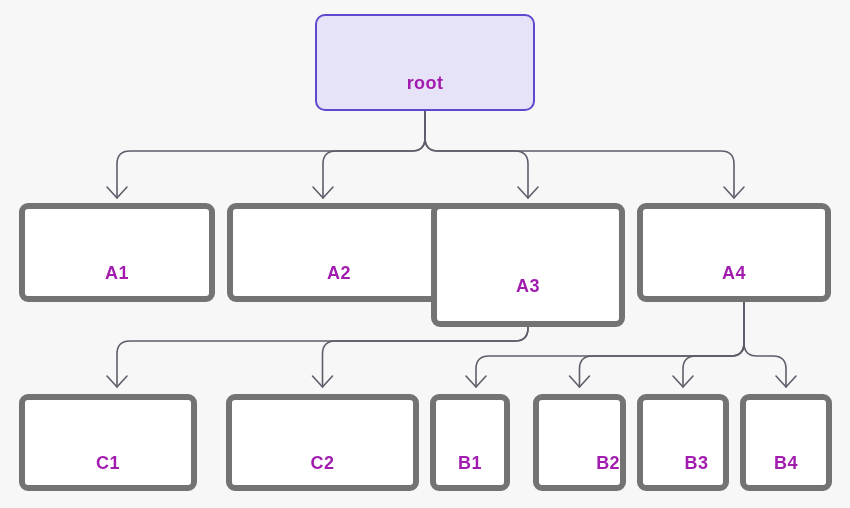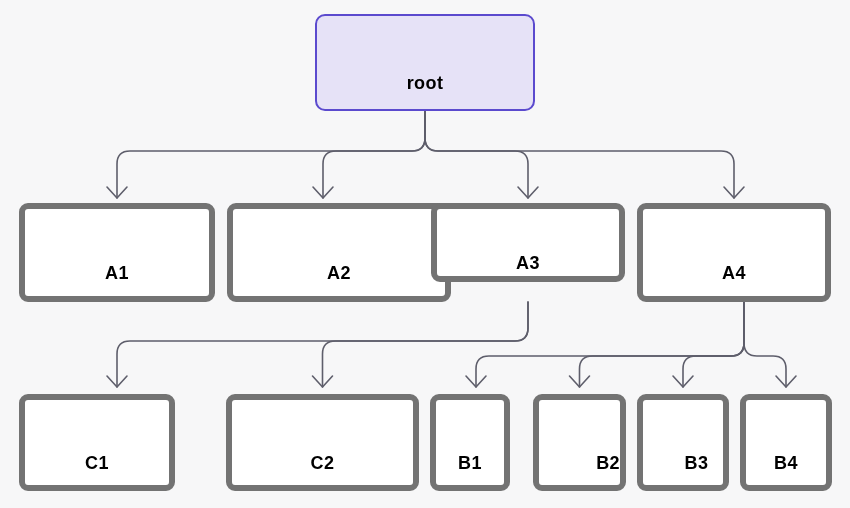--- a/index.html
+++ b/index.html
@@ -33,21 +33,21 @@
     align-items: center;
     justify-content: center;
     cursor: pointer;
   }
   .node.root {
     background: #e6e2f7;
     border: 2px solid #5b4ace;
     border-radius: 10px;
   }
   .node .label {
-    color: #000000;
+    color: #a21caf;
     font-size: 18px;
     font-weight: 700;
     letter-spacing: 0.4px;
     user-select: none;
     margin-top: 42px;
   }
 </style>
 </head>
 <body>
 
@@ -83,27 +83,27 @@
   <div id="node-layer">
       <div class="node root" style="left: 315px; top: 14px; width: 220px; height: 97px;">
         <span class="label">root</span>
       </div>
       <div class="node" style="left: 19px; top: 203px; width: 196px; height: 99px;">
         <span class="label">A1</span>
       </div>
       <div class="node" style="left: 227px; top: 203px; width: 224px; height: 99px;">
         <span class="label">A2</span>
       </div>
-      <div class="node" style="left: 431px; top: 203px; width: 194px; height: 79px;">
+      <div class="node" style="left: 431px; top: 203px; width: 194px; height: 124px;">
         <span class="label">A3</span>
       </div>
       <div class="node" style="left: 637px; top: 203px; width: 194px; height: 99px; text-align: center;">
         <span class="label">A4</span>
       </div>
-      <div class="node" style="left: 19px; top: 394px; width: 156px; height: 97px;">
+      <div class="node" style="left: 19px; top: 394px; width: 178px; height: 97px;">
         <span class="label">C1</span>
       </div>
       <div class="node" style="left: 226px; top: 394px; width: 193px; height: 97px;">
         <span class="label">C2</span>
       </div>
       <div class="node" style="left: 430px; top: 394px; width: 80px; height: 97px;">
         <span class="label">B1</span>
       </div>
       <div class="node" style="left: 533px; top: 394px; width: 93px; height: 97px; justify-content: flex-end;">
         <span class="label">B2</span>

